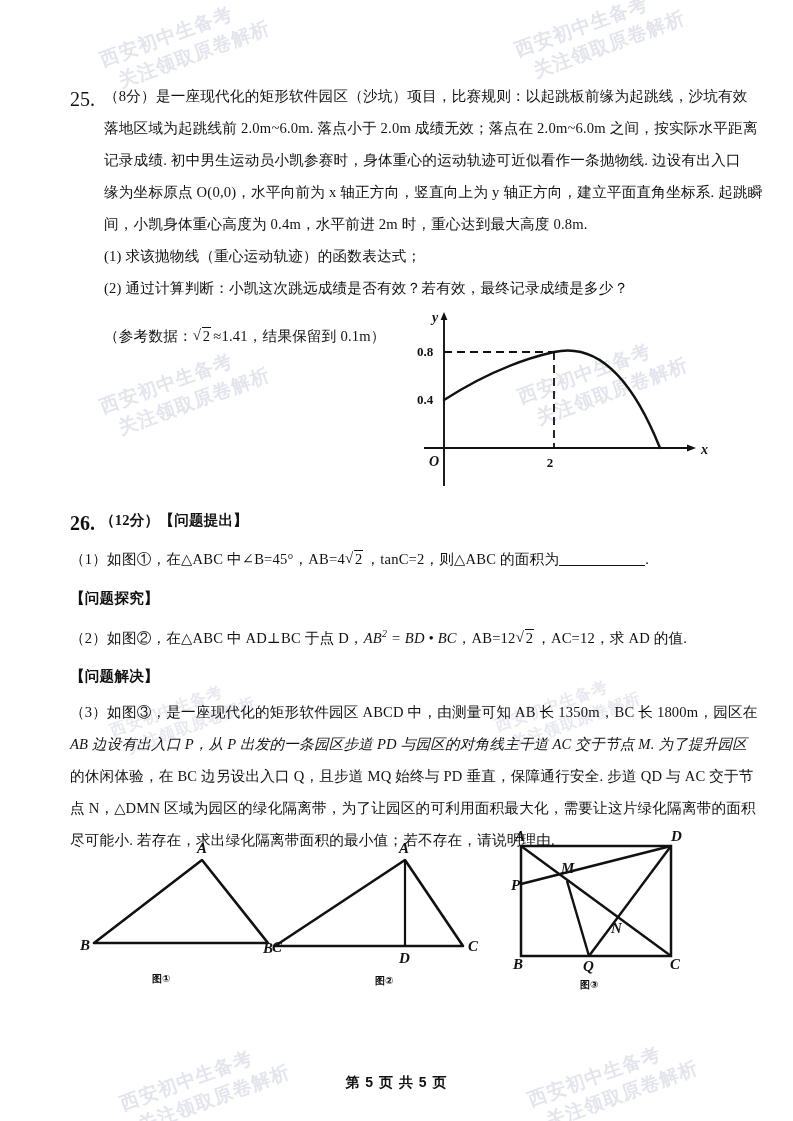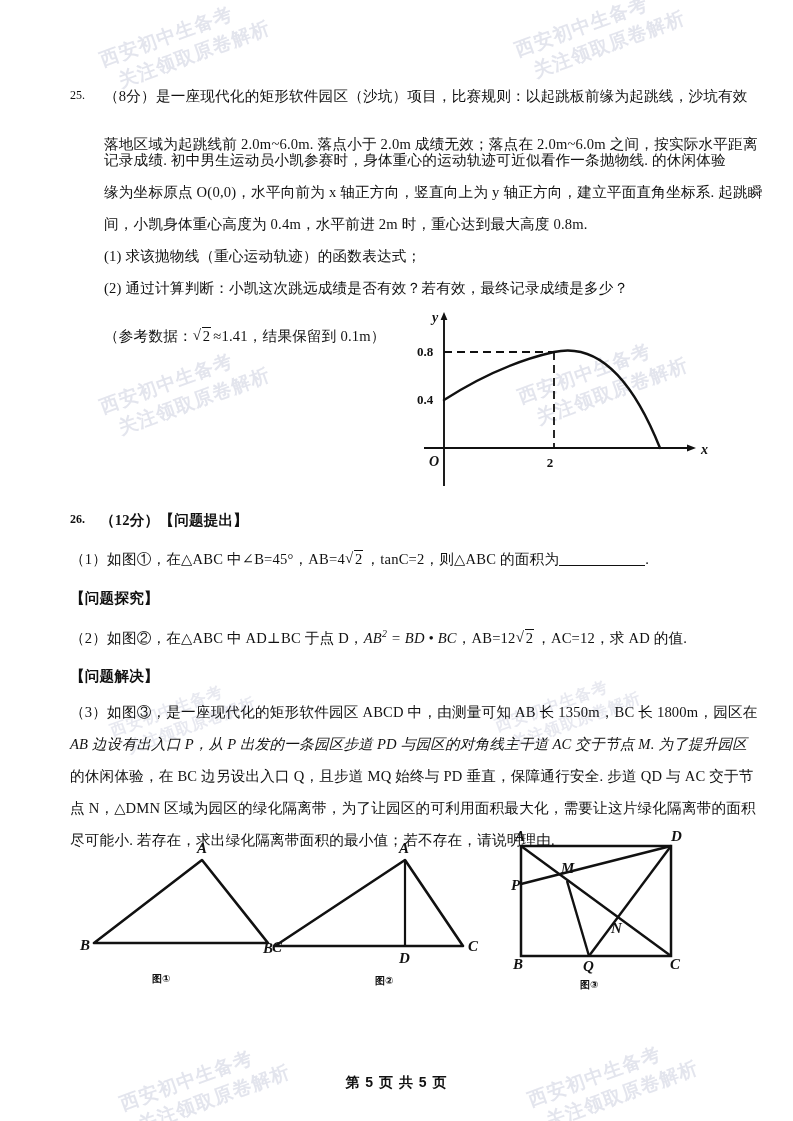--- a/index.html
+++ b/index.html
@@ -47,21 +47,21 @@
   }
   .qline {
     position: absolute;
     font-size: 14.6px;
     line-height: 1.2;
     white-space: nowrap;
     letter-spacing: 0.2px;
   }
   .qnum {
     position: absolute;
-    font-size: 12px;
+    font-size: 20px;
     white-space: nowrap;
   }
   .bold-head { font-weight: 700; }
   .blank-underline {
     display: inline-block;
     border-bottom: 1px solid #111;
     width: 86px;
     vertical-align: -2px;
   }
   .sqrt {
@@ -171,22 +171,22 @@
       <span class="l1">西安初中生备考</span>
       <span class="l2">关注领取原卷解析</span>
     </div>
   </div>
 
   <div class="content">
 
     <div class="qnum" style="left:70px; top:88px;">25.</div>
 
     <div class="qline" style="left:104px; top:88px;">（8分）是一座现代化的矩形软件园区（沙坑）项目，比赛规则：以起跳板前缘为起跳线，沙坑有效</div>
-    <div class="qline" style="left:104px; top:136px;">落地区域为起跳线前 2.0m~6.0m. 落点小于 2.0m 成绩无效；落点在 2.0m~6.0m 之间，按实际水平距离</div>
-    <div class="qline" style="left:104px; top:152px;">记录成绩. 初中男生运动员小凯参赛时，身体重心的运动轨迹可近似看作一条抛物线. 的休闲体验</div>
+    <div class="qline" style="left:104px; top:120px;">落地区域为起跳线前 2.0m~6.0m. 落点小于 2.0m 成绩无效；落点在 2.0m~6.0m 之间，按实际水平距离</div>
+    <div class="qline" style="left:104px; top:152px;">记录成绩. 初中男生运动员小凯参赛时，身体重心的运动轨迹可近似看作一条抛物线. 边设有出入口</div>
     <div class="qline" style="left:104px; top:184px;">缘为坐标原点 O(0,0)，水平向前为 x 轴正方向，竖直向上为 y 轴正方向，建立平面直角坐标系. 起跳瞬</div>
     <div class="qline" style="left:104px; top:216px;">间，小凯身体重心高度为 0.4m，水平前进 2m 时，重心达到最大高度 0.8m.</div>
 
     <div class="qline" style="left:104px; top:248px;">(1) 求该抛物线（重心运动轨迹）的函数表达式；</div>
     <div class="qline" style="left:104px; top:280px;">(2) 通过计算判断：小凯这次跳远成绩是否有效？若有效，最终记录成绩是多少？</div>
 
     <div class="qline" style="left:104px; top:327px;">
       <span>（参考数据：</span><span class="sqrt"><span>2</span></span><span>≈1.41，结果保留到 0.1m）</span>
     </div>
 

